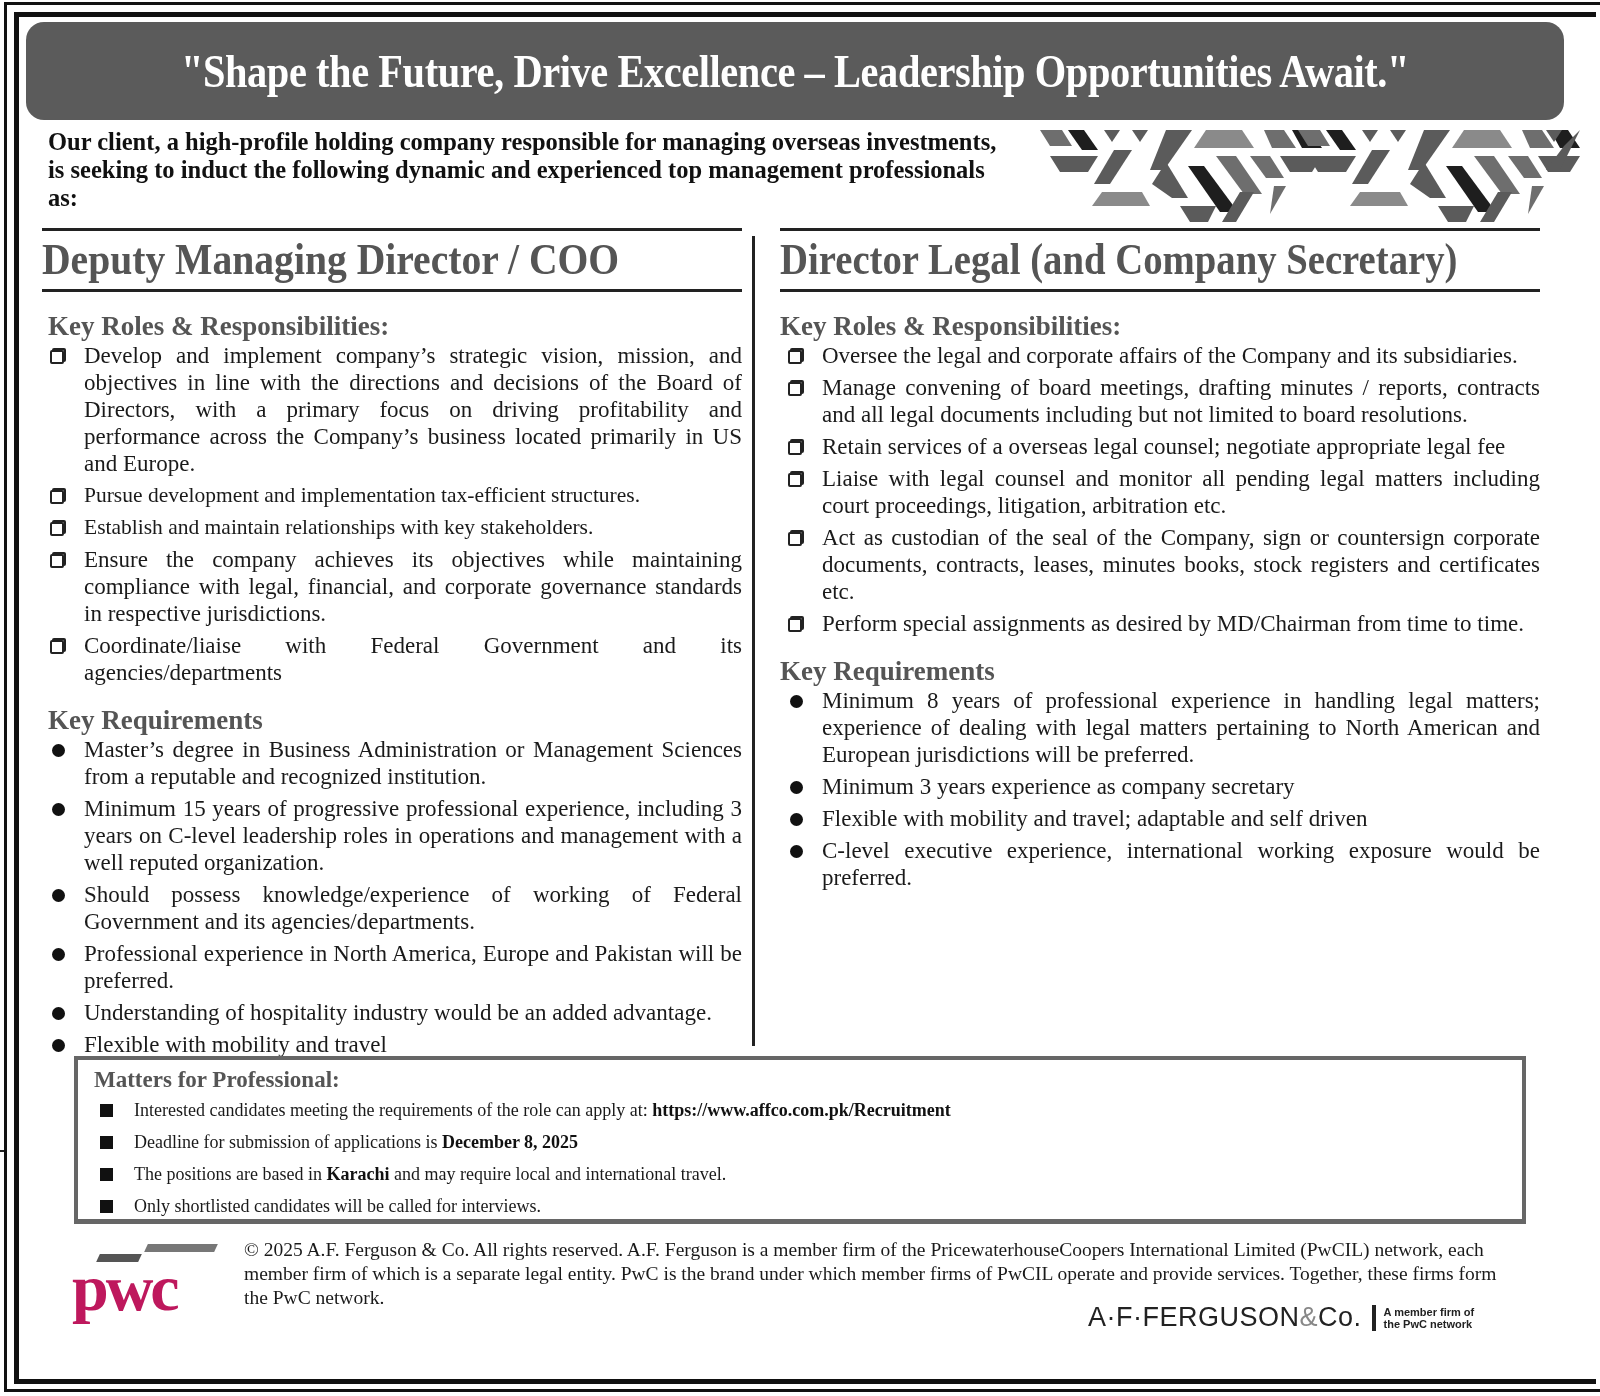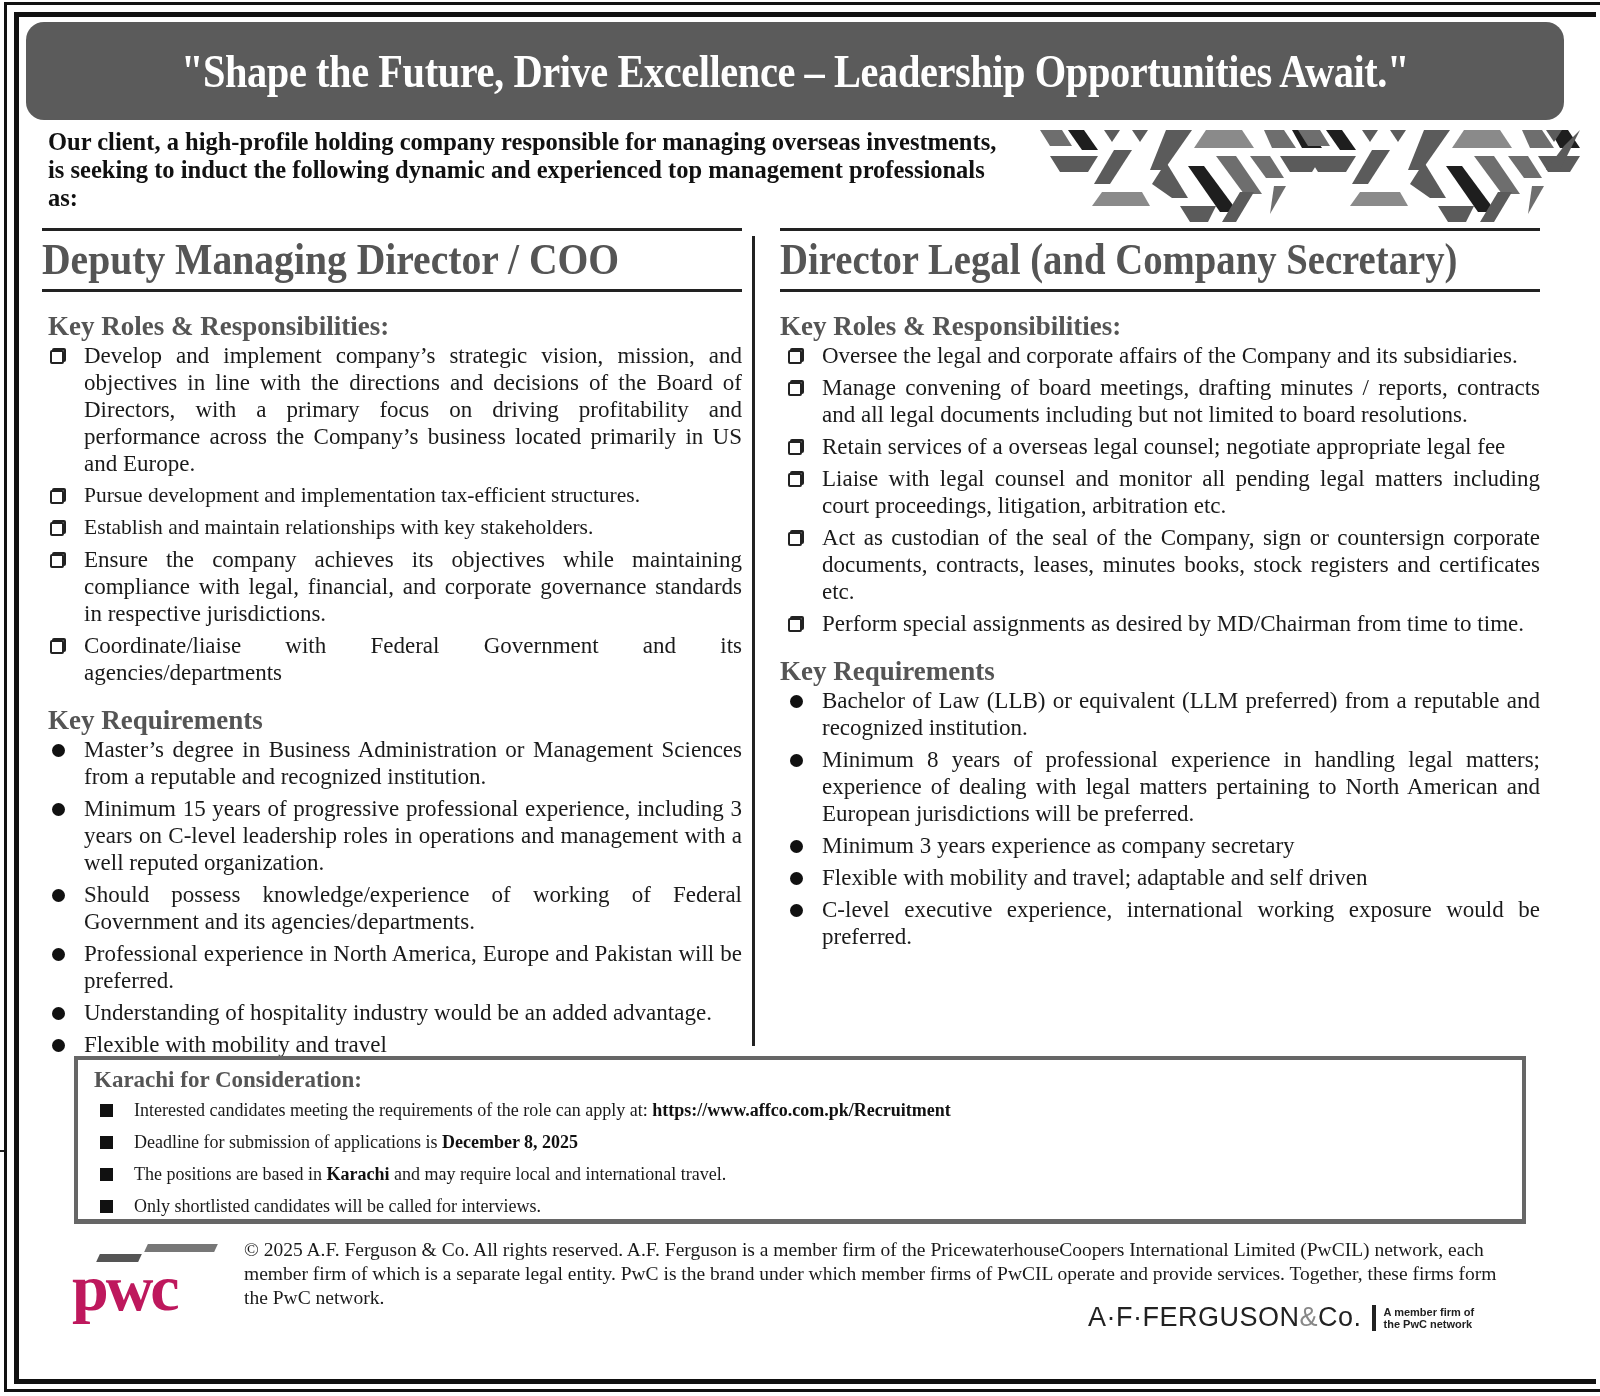--- a/index.html
+++ b/index.html
@@ -179,43 +179,39 @@
       </li>
     <li>
         <span class="box-bullet"></span>
         <span class="txt">Perform special assignments as desired by MD/Chairman from time to time.</span>
       </li>
   </ul>
   <h3 class="section-heading">Key Requirements</h3>
   <ul class="items">
     <li>
         <span class="dot-bullet"></span>
-        <span class="txt">Bachelor of Law (LLB) or equivalent (LLM preferred) from a reputable and recognized institution.</span>
-      </li>
-    <li>
-        <span class="dot-bullet"></span>
         <span class="txt">Minimum 8 years of professional experience in handling legal matters; experience of dealing with legal matters pertaining to North American and European jurisdictions will be preferred.</span>
       </li>
     <li>
         <span class="dot-bullet"></span>
         <span class="txt">Minimum 3 years experience as company secretary</span>
       </li>
     <li>
         <span class="dot-bullet"></span>
         <span class="txt">Flexible with mobility and travel; adaptable and self driven</span>
       </li>
     <li>
         <span class="dot-bullet"></span>
         <span class="txt">C-level executive experience, international working exposure would be preferred.</span>
       </li>
   </ul>
 </section>
 
 <div class="matters">
-  <h3 class="matters-heading">Karachi for Consideration:</h3>
+  <h3 class="matters-heading">Matters for Professional:</h3>
   <ul>
     <li><span class="sq-bullet"></span><span>Interested candidates meeting the requirements of the role can apply at: </span><b>https://www.affco.com.pk/Recruitment</b></li>
     <li><span class="sq-bullet"></span><span>Deadline for submission of applications is </span><b>December 8, 2025</b></li>
     <li><span class="sq-bullet"></span><span>The positions are based in </span><b>Karachi</b><span> and may require local and international travel.</span></li>
     <li><span class="sq-bullet"></span><span>Only shortlisted candidates will be called for interviews.</span></li>
   </ul>
 </div>
 
 <div class="footer-logo">
   <span class="pwc-bar1"></span>

